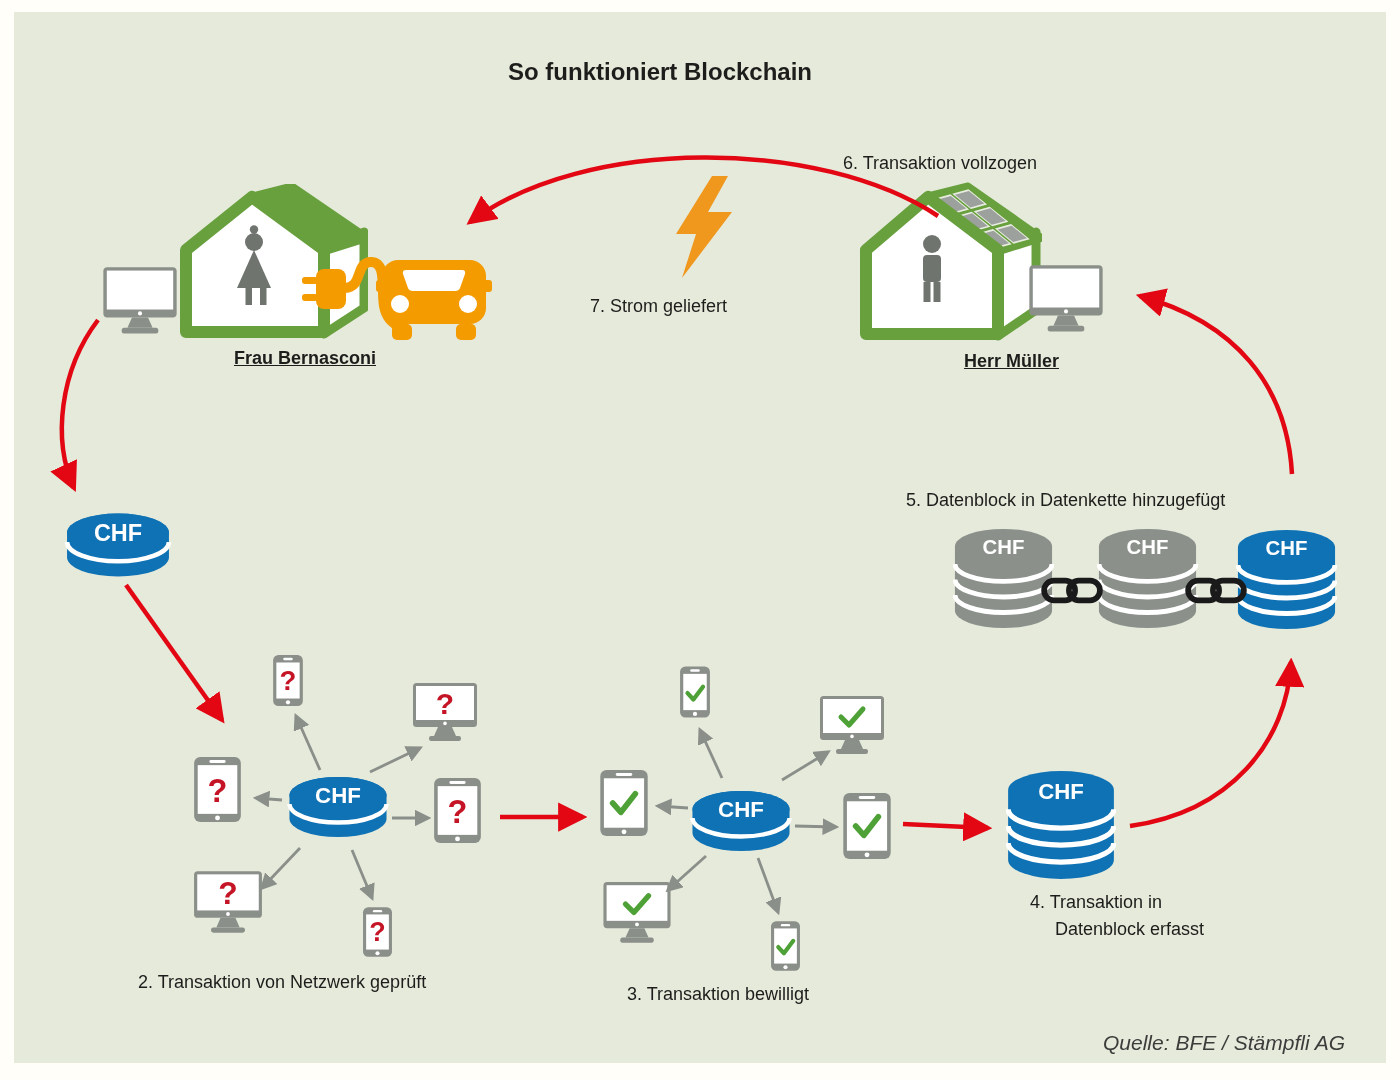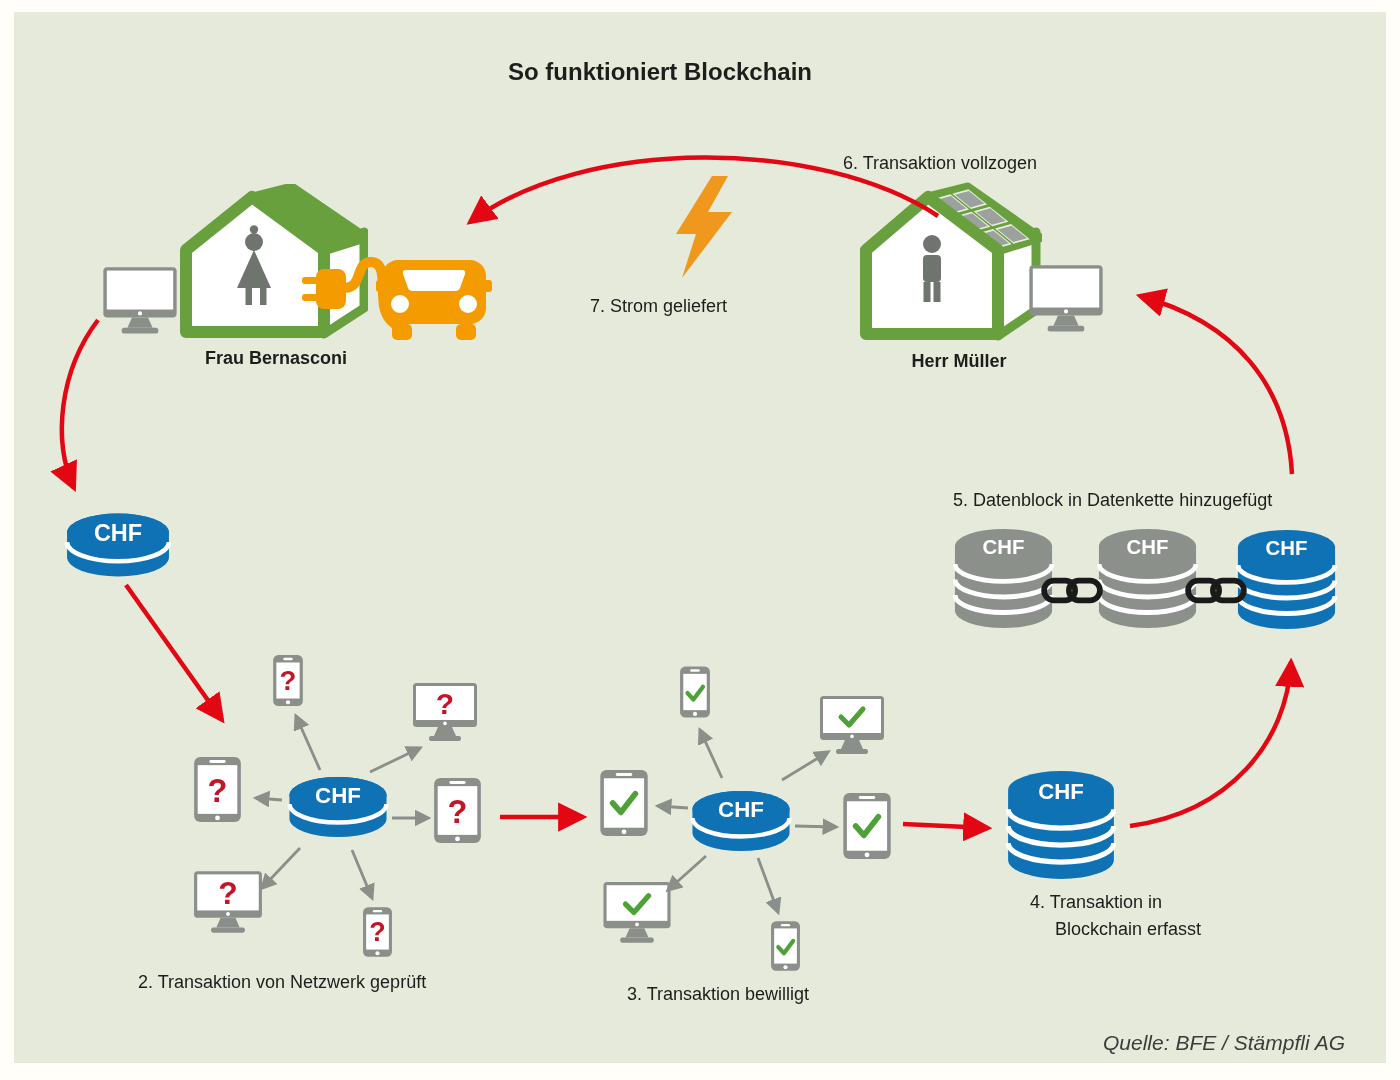--- a/index.html
+++ b/index.html
@@ -2,21 +2,21 @@
 <html><head>
 <meta charset="utf-8">
 <style>
   html,body{margin:0;padding:0;background:#fffdf8;}
   #canvas{position:relative;width:1400px;height:1080px;background:#fffef9;overflow:hidden;
           font-family:"Liberation Sans",sans-serif;color:#1d1d1b;}
   #panel{position:absolute;left:14px;top:12px;width:1372px;height:1051px;background:#e5eadb;}
   .abs{position:absolute;}
   .lbl{position:absolute;font-size:18px;line-height:27px;color:#1d1d1b;white-space:nowrap;}
   .bold{font-weight:bold;}
-  .center{text-align:center;}
+  .center{text-align:right;text-decoration:underline;}
   #title{position:absolute;left:410px;top:58px;width:500px;text-align:center;
          font-size:24px;font-weight:bold;}
   #source{position:absolute;left:1045px;top:1031px;width:300px;text-align:right;
           font-style:italic;font-size:21px;color:#3c3c3b;}
   svg text{font-family:"Liberation Sans",sans-serif;font-weight:bold;}
   .chf-coin text{font-size:23px;fill:#fff;text-anchor:middle;}
   .chf-cyl text{font-size:21px;fill:#fff;text-anchor:middle;}
   .qmark{fill:#c41425;text-anchor:middle;}
 </style>
 </head>
@@ -206,24 +206,24 @@
       <path d="M8,26 l5.5,6 l9,-12" stroke="#4ea136" stroke-width="4" fill="none" stroke-linecap="round" stroke-linejoin="round"></path>
     </svg>
   <div class="lbl" style="left:627px;top:981px">3. Transaktion bewilligt</div>
 
   <svg class="abs chf-cyl" style="left:1006px;top:770px;width:110px;height:110px;color:#0f72b5" viewBox="0 0 104 104">
     <use href="#cyl-shape"></use>
       <text x="52" y="27">CHF</text>
   </svg>
   <div class="lbl" style="left:1030px;top:889px">
     <div>4. Transaktion in</div>
-    <div style="margin-left:25px">Blockchain erfasst</div>
+    <div style="margin-left:25px">Datenblock erfasst</div>
   </div>
 
-  <div class="lbl" style="left:953px;top:487px">5. Datenblock in Datenkette hinzugefügt</div>
+  <div class="lbl" style="left:906px;top:487px">5. Datenblock in Datenkette hinzugefügt</div>
   <svg class="abs chf-cyl" style="left:953px;top:526px;width:101px;height:105px;color:#8b908b" viewBox="0 0 104 104">
     <use href="#cyl-shape"></use>
       <text x="52" y="27">CHF</text>
   </svg>
   <svg class="abs chf-cyl" style="left:1097px;top:526px;width:101px;height:105px;color:#8b908b" viewBox="0 0 104 104">
     <use href="#cyl-shape"></use>
       <text x="52" y="27">CHF</text>
   </svg>
   <svg class="abs chf-cyl" style="left:1236px;top:526px;width:101px;height:107px;color:#0f72b5" viewBox="0 0 104 104">
     <use href="#cyl-shape"></use>

